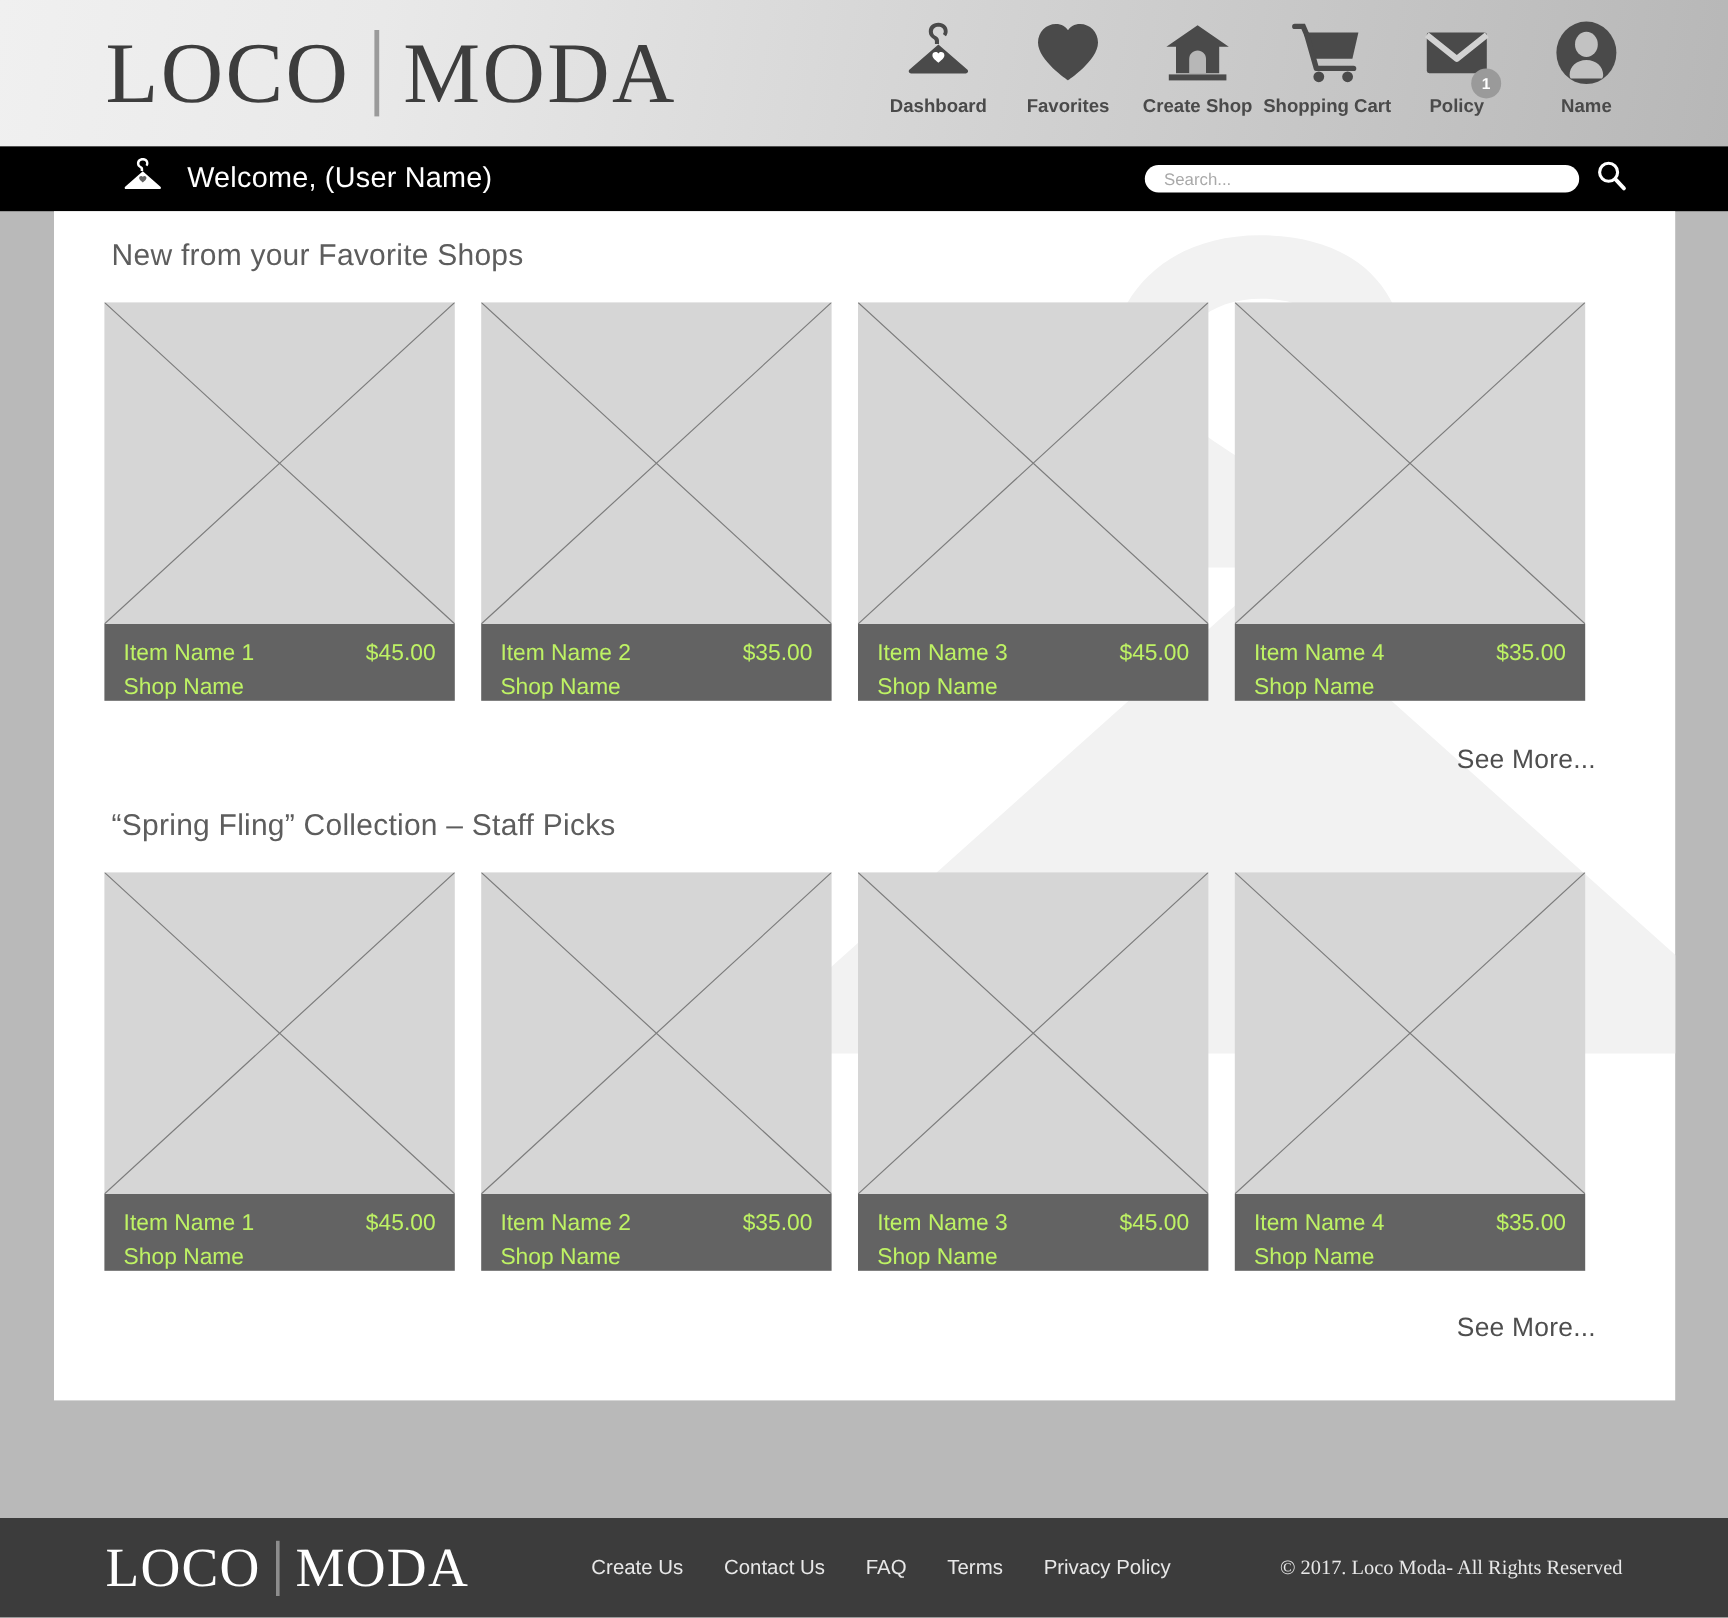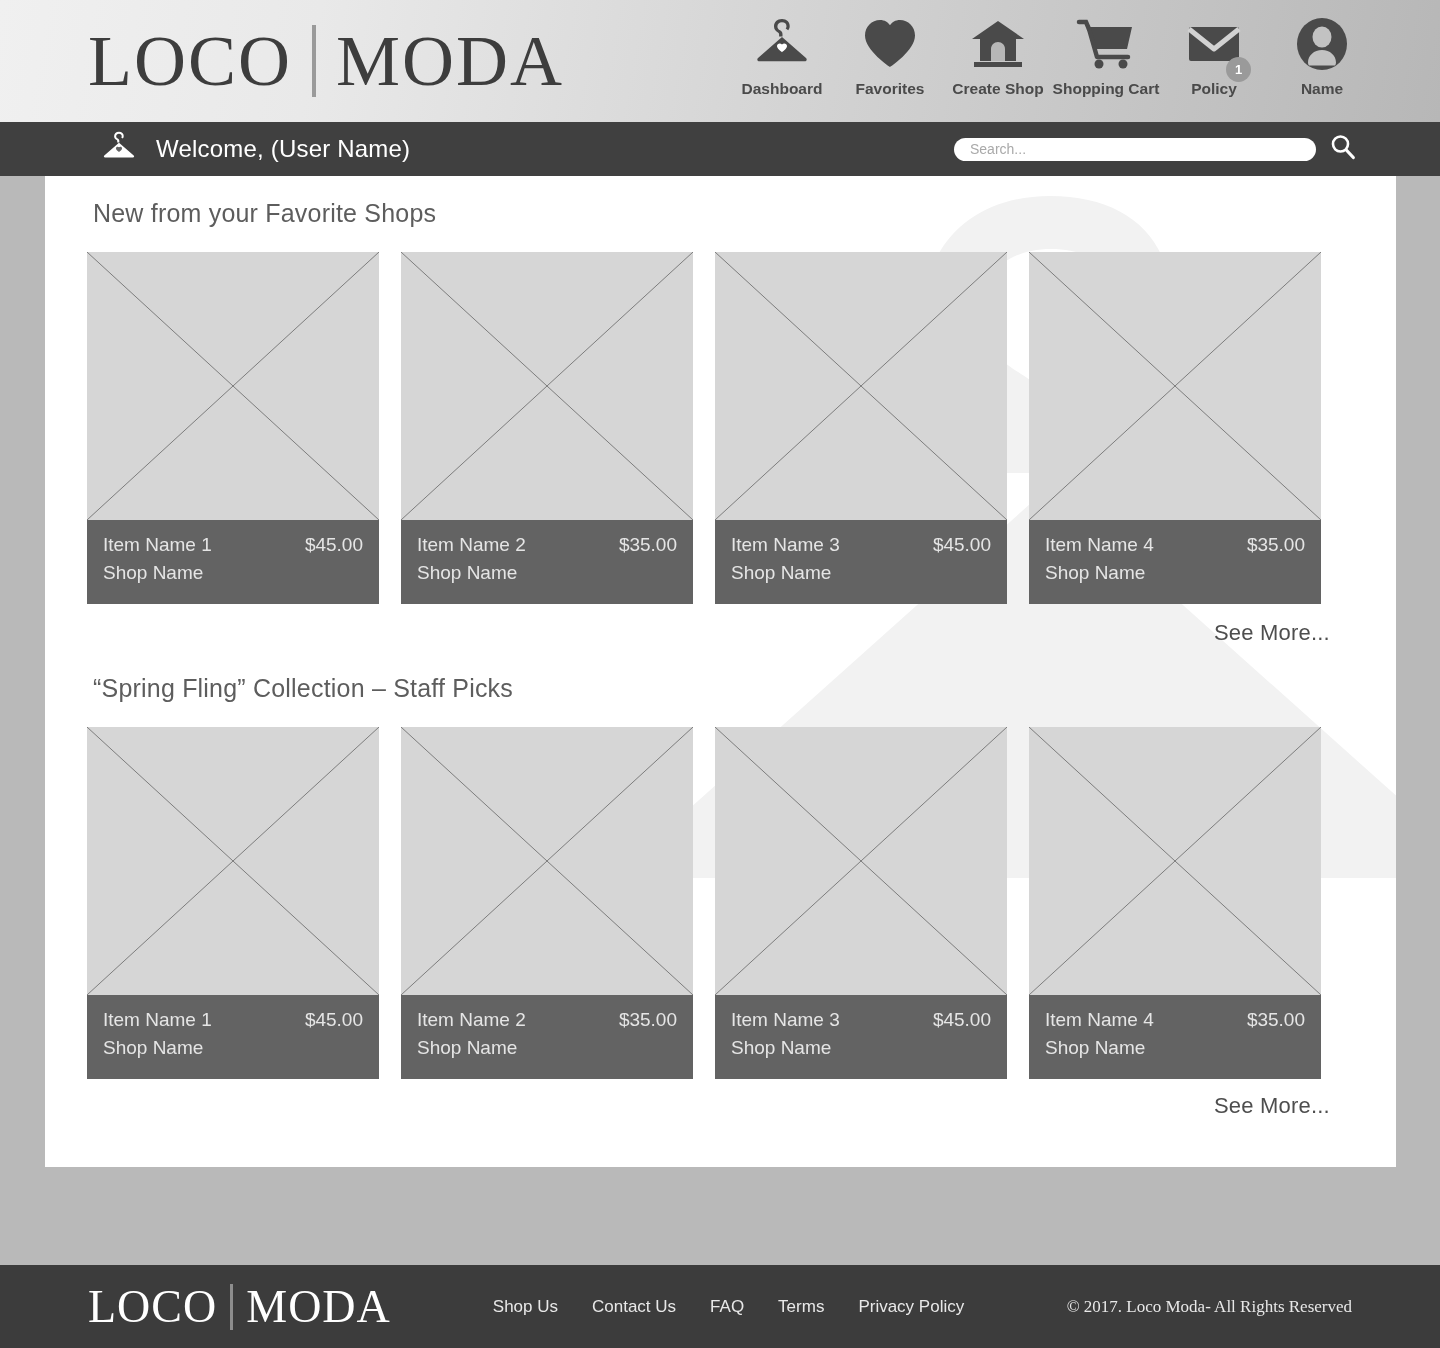--- a/index.html
+++ b/index.html
@@ -48,21 +48,21 @@
   .badge {
     position: absolute; right: -6px; bottom: -2px;
     width: 25px; height: 25px; border-radius: 50%;
     background: #9a9a9a; color: #fff; font-size: 13px; font-weight: bold;
     display: flex; align-items: center; justify-content: center;
   }
 
   
   .welcome {
     position: absolute; left: 0; top: 122px; width: 1440px; height: 54px;
-    background: #404040; display: flex; align-items: center;
+    background: #000000; display: flex; align-items: center;
   }
   .welcome-left { display: flex; align-items: center; margin-left: 100px; }
   .welcome-text {
     color: #ffffff; font-size: 24px; margin-left: 18px; letter-spacing: .2px;
   }
   .search-wrap {
     position: absolute; right: 82px; top: 50%; transform: translateY(-50%);
     display: flex; align-items: center; gap: 12px;
   }
   .search-input {
@@ -95,22 +95,22 @@
   }
   .row1 { top: 76px; }
   .row2 { top: 551px; }
 
   .card { width: 292px; cursor: pointer; }
   .thumb {
     width: 292px; height: 268px; background: #d6d6d6;
     position: relative; display: block;
   }
   .caption {
-    background: #636363; color: #e5e5e5; padding: 14px 16px 16px 16px;
-    height: 84px;
+    background: #636363; color: #bef264; padding: 14px 16px 16px 16px;
+    height: 64px;
   }
   .cap-row1 {
     display: flex; justify-content: space-between; align-items: baseline;
     font-size: 19px; margin-bottom: 6px;
   }
   .cap-shop { font-size: 19px; }
 
   .see-more {
     position: absolute; font-size: 22px; color: #4e4e4e; cursor: pointer;
     letter-spacing: .2px;
@@ -394,21 +394,21 @@
     </div>
   </div>
 
   <div class="footer">
     <div class="footer-logo">
       <span>LOCO</span>
       <span class="bar"></span>
       <span>MODA</span>
     </div>
     <div class="footer-links">
-      <a href="#">Shop Us</a>
+      <a href="#">Create Us</a>
       <a href="#">Contact Us</a>
       <a href="#">FAQ</a>
       <a href="#">Terms</a>
       <a href="#">Privacy Policy</a>
     </div>
     <div class="copyright">© 2017.  Loco Moda- All Rights Reserved</div>
   </div>
 
 </div>
 

